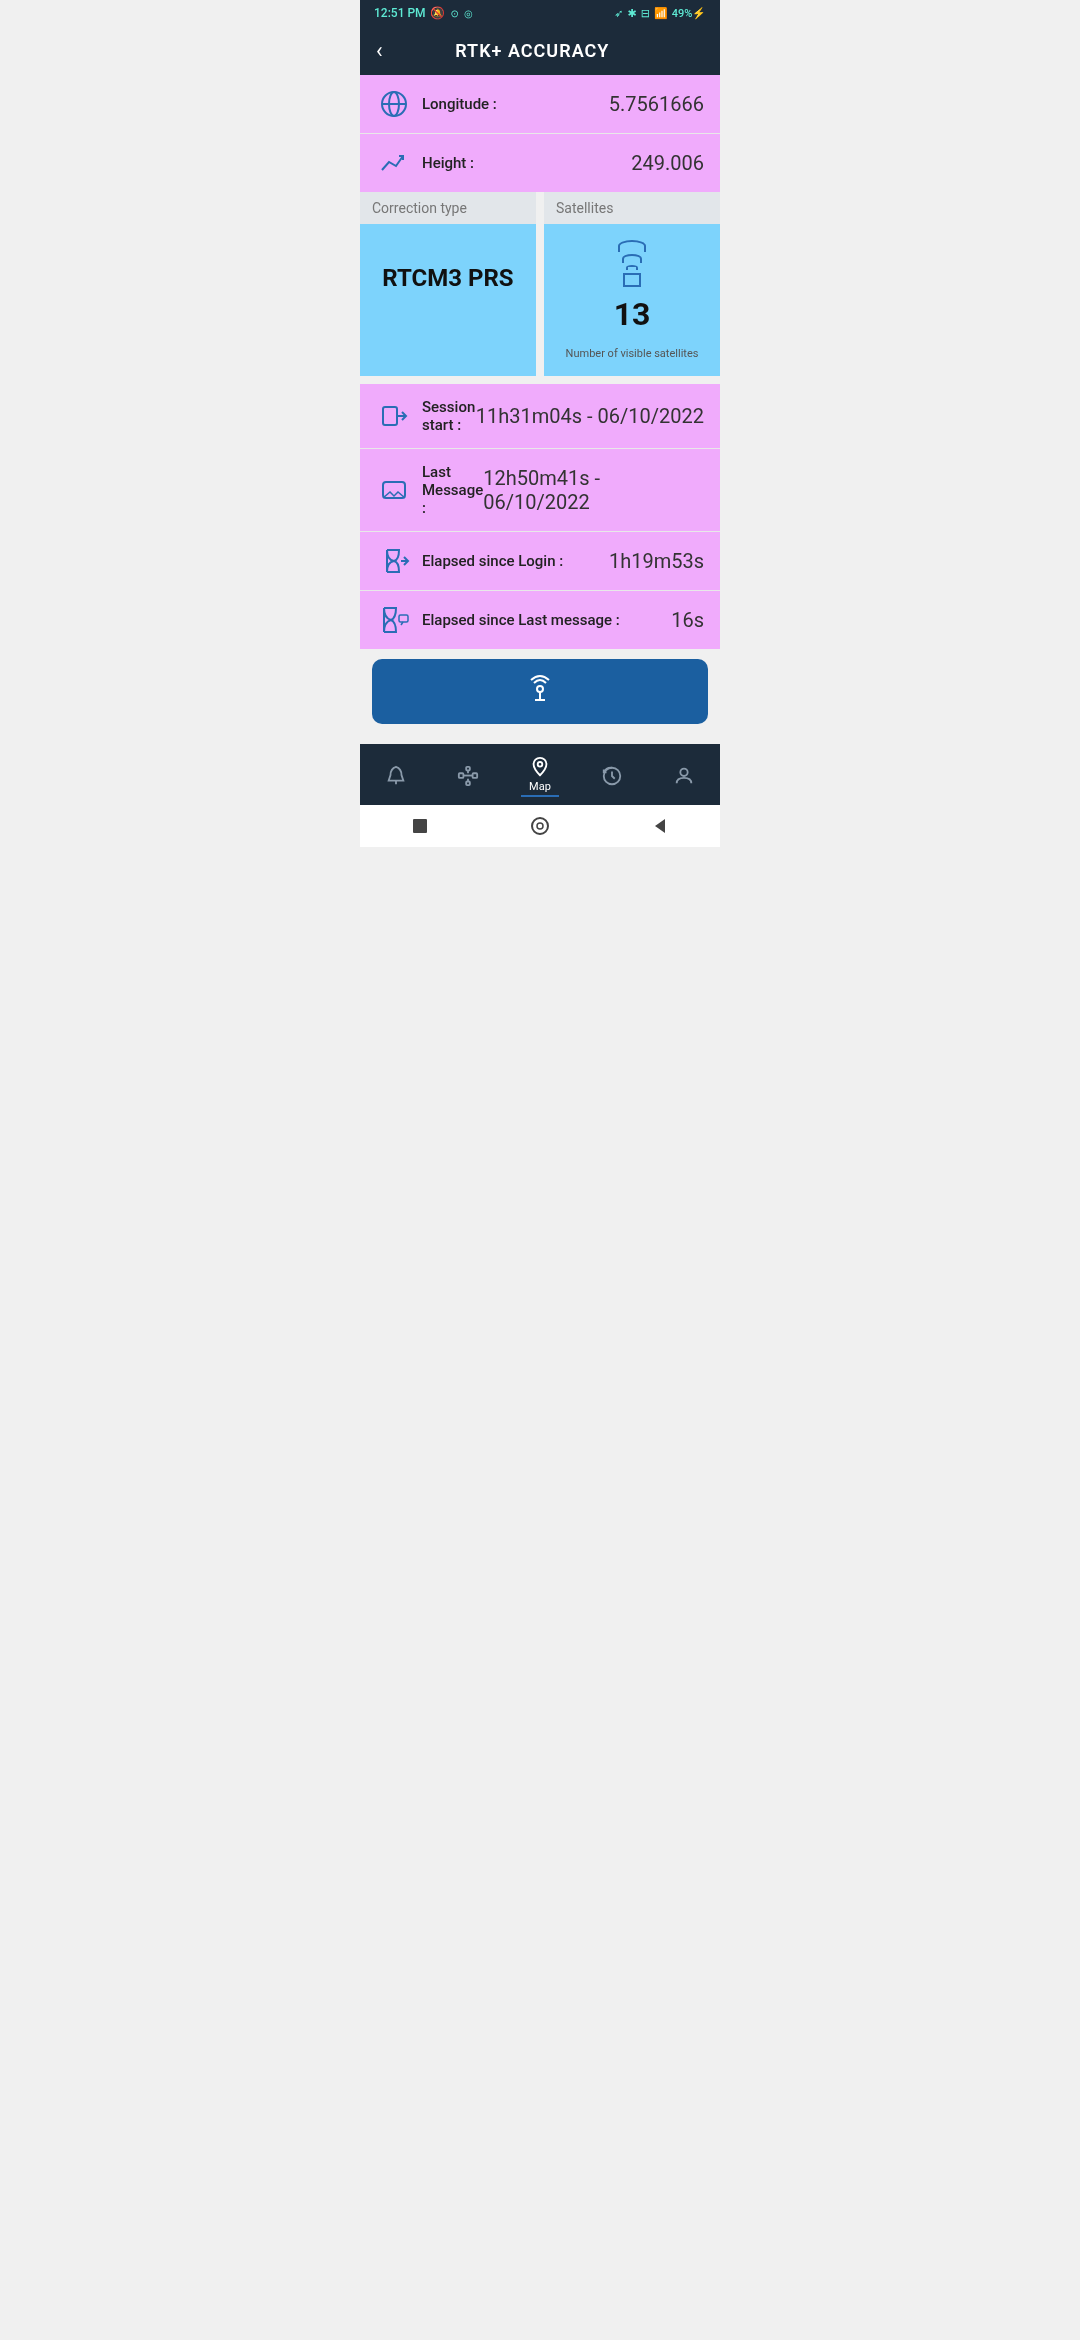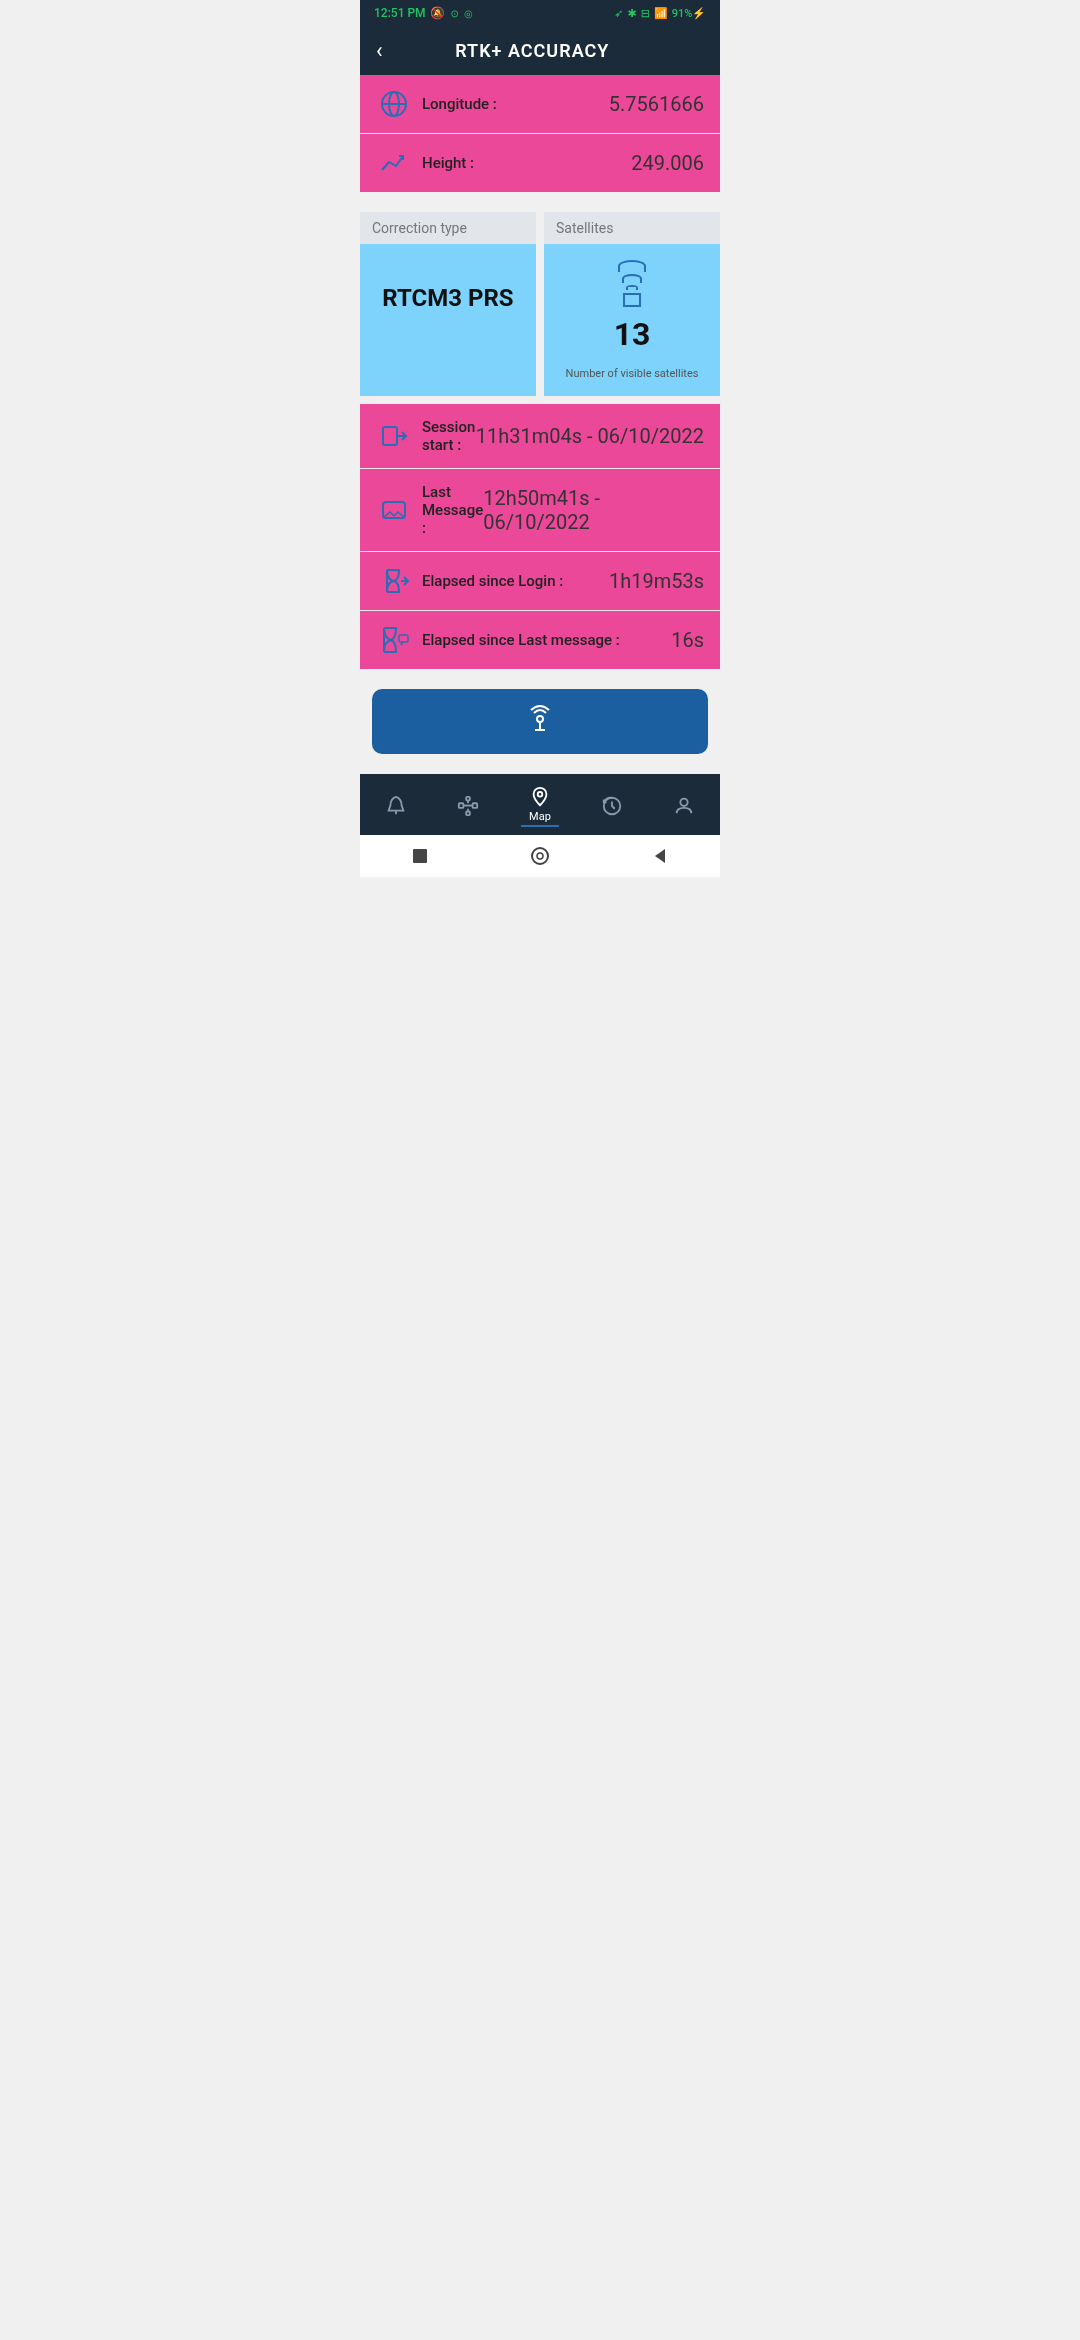--- a/index.html
+++ b/index.html
@@ -11,21 +11,21 @@
       width: 360px;
       margin: 0 auto;
       min-height: 780px;
       position: relative;
       overflow-x: hidden;
     }
 
     
     .status-bar {
       background: #1c2b3a;
-      color: #22c55e;
+      color: #5eead4;
       display: flex;
       justify-content: space-between;
       align-items: center;
       padding: 6px 14px;
       font-size: 12px;
       font-weight: 500;
     }
     .status-left { display: flex; align-items: center; gap: 5px; }
     .status-right { display: flex; align-items: center; gap: 4px; font-size: 11px; }
 
@@ -54,22 +54,22 @@
     }
 
     
     .content {
       background: #f0f0f0;
       padding-bottom: 10px;
     }
 
     
     .card {
-      background: #ec4899;
-      margin: 0 0 20px 0;
+      background: #f0abfc;
+      margin: 0 0 0 0;
     }
 
     .card-row {
       display: flex;
       align-items: center;
       padding: 14px 16px;
       border-bottom: 1px solid #e8e8e8;
     }
     .card-row:last-child { border-bottom: none; }
 
@@ -245,21 +245,21 @@
     <span>🔕</span>
     <span style="font-size:10px;">⊙</span>
     <span style="font-size:10px;">◎</span>
   </div>
   <div class="status-right">
     <span>➶</span>
     <span>✱</span>
     <span>⊟</span>
     <span>📶</span>
     <span>
-      <span>91</span>%⚡
+      <span>49</span>%⚡
     </span>
   </div>
 </div>
 
 <div class="header">
   <div class="header-back">‹</div>
   <div class="header-title">RTK+ ACCURACY</div>
 </div>
 
 <div class="content">

